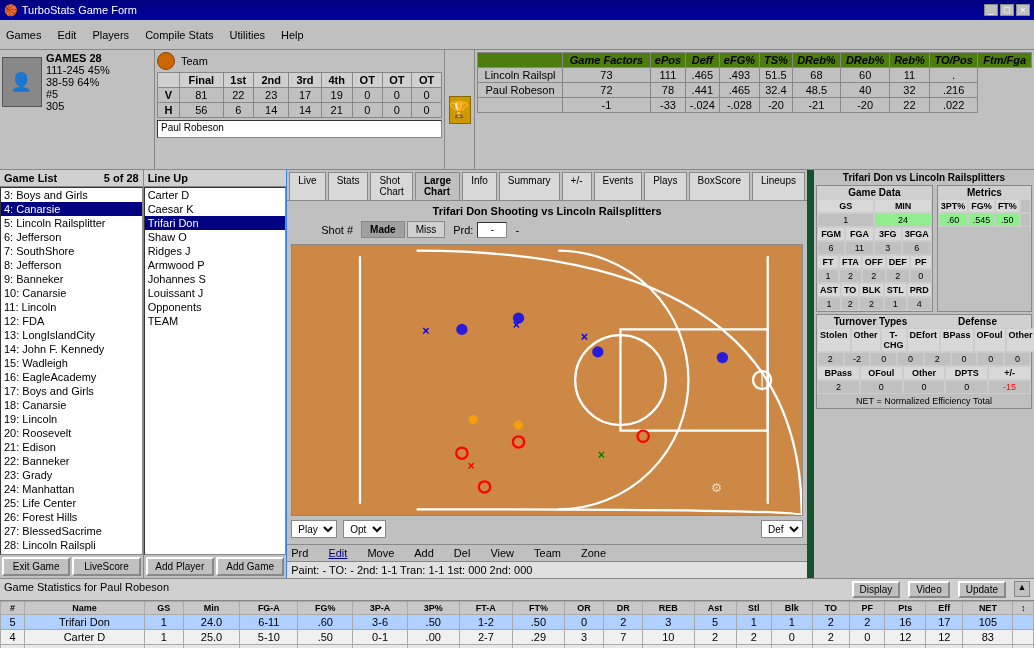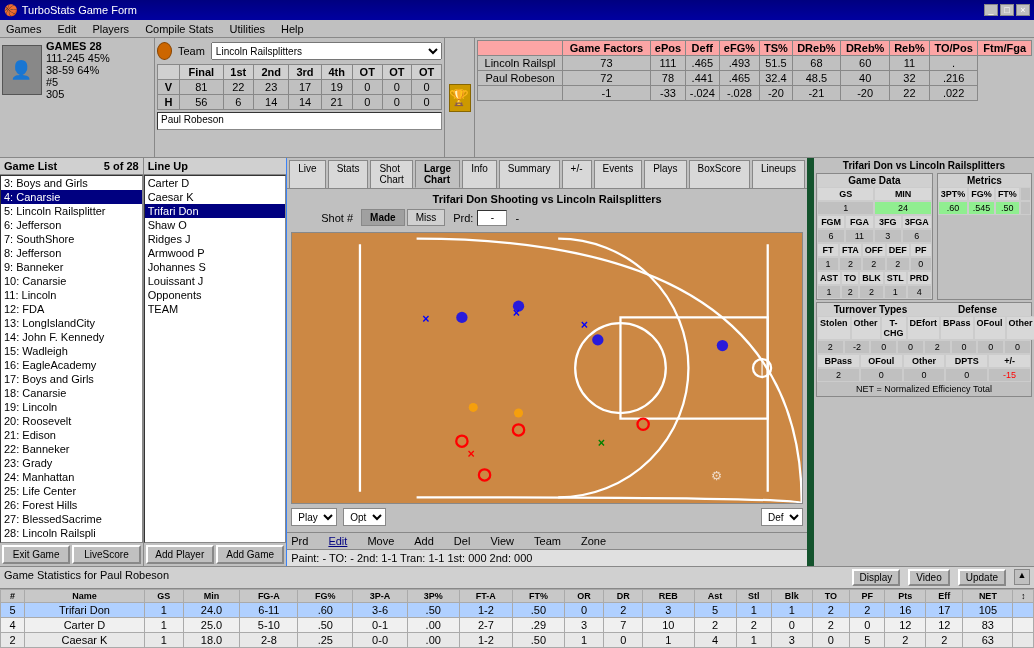--- a/index.html
+++ b/index.html
@@ -19,21 +19,21 @@
     .title-bar-controls { display: flex; gap: 2px; }
     .title-btn { width: 14px; height: 12px; background: #c0c0c0; border: 1px solid #888; font-size: 9px; display: flex; align-items: center; justify-content: center; cursor: pointer; }
     
     
     .menu-bar {
       background: #c0c0c0;
       border-bottom: 1px solid #888;
       padding: 1px 2px;
       display: flex;
       gap: 8px;
-      height: 18px;
+      height: 30px;
       align-items: center;
     }
     .menu-item { padding: 1px 4px; cursor: pointer; color: #000; }
     
     
     .main { display: flex; flex-direction: column; height: calc(648px - 38px); }
     
     
     .top-section {
       display: flex;
@@ -130,21 +130,21 @@
       padding: 2px;
       overflow-x: auto;
     }
     .gf-table { width: 100%; border-collapse: collapse; font-size: 9px; }
     .gf-table td, .gf-table th {
       border: 1px solid #888;
       padding: 1px 2px;
       text-align: center;
       white-space: nowrap;
     }
-    .gf-table th { background: #fca5a5; font-weight: bold; }
+    .gf-table th { background: #4d7c0f; font-weight: bold; font-style: italic; }
     
     
     .middle-section {
       display: flex;
       flex: 1;
       overflow: hidden;
     }
     
     
     .game-list-panel {
@@ -495,23 +495,20 @@
           <div>#5</div>
           <div>305</div>
         </div>
       </div>
     </div>
 
     <div class="score-section">
       <div class="score-header">
         <div class="ball-icon"></div>
         <span>Team</span>
-        <select class="team-select">
-          <option>Lincoln Railsplitters</option>
-        </select>
       </div>
 
       <table class="score-table">
         <tbody>
             <tr>
           <th></th>
           <th>Final</th>
           <th>1st</th>
           <th>2nd</th>
           <th>3rd</th>

